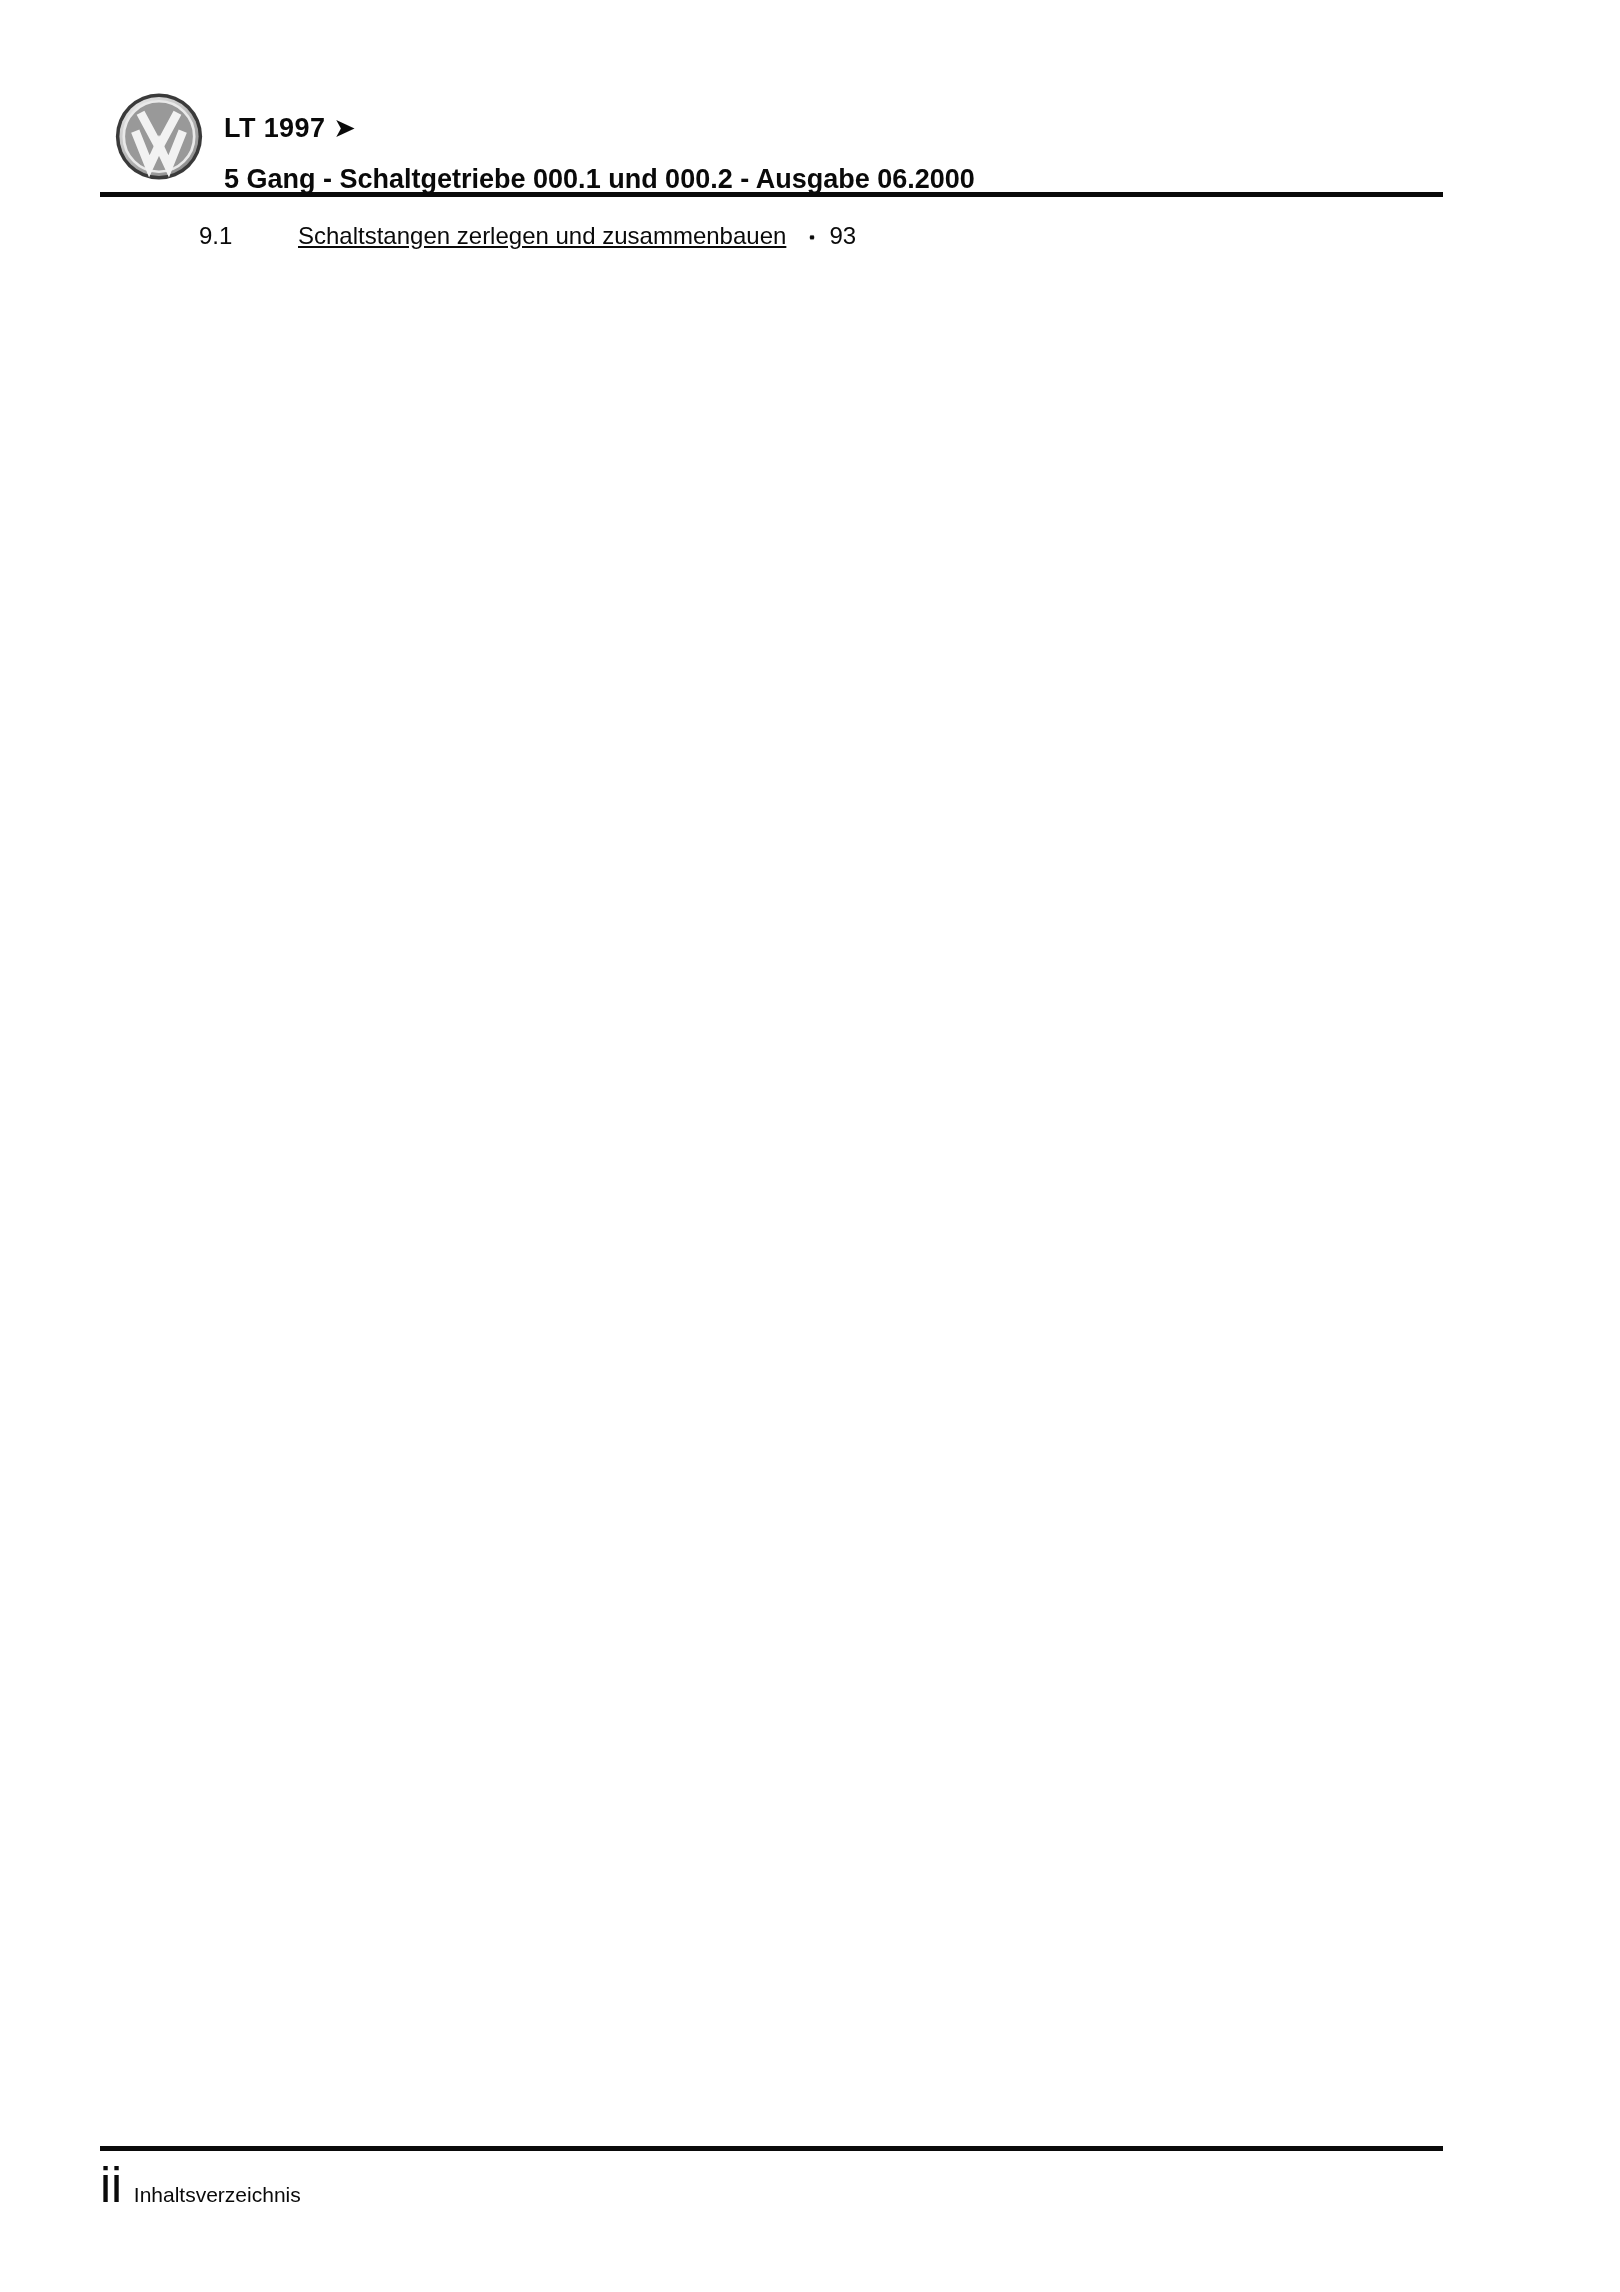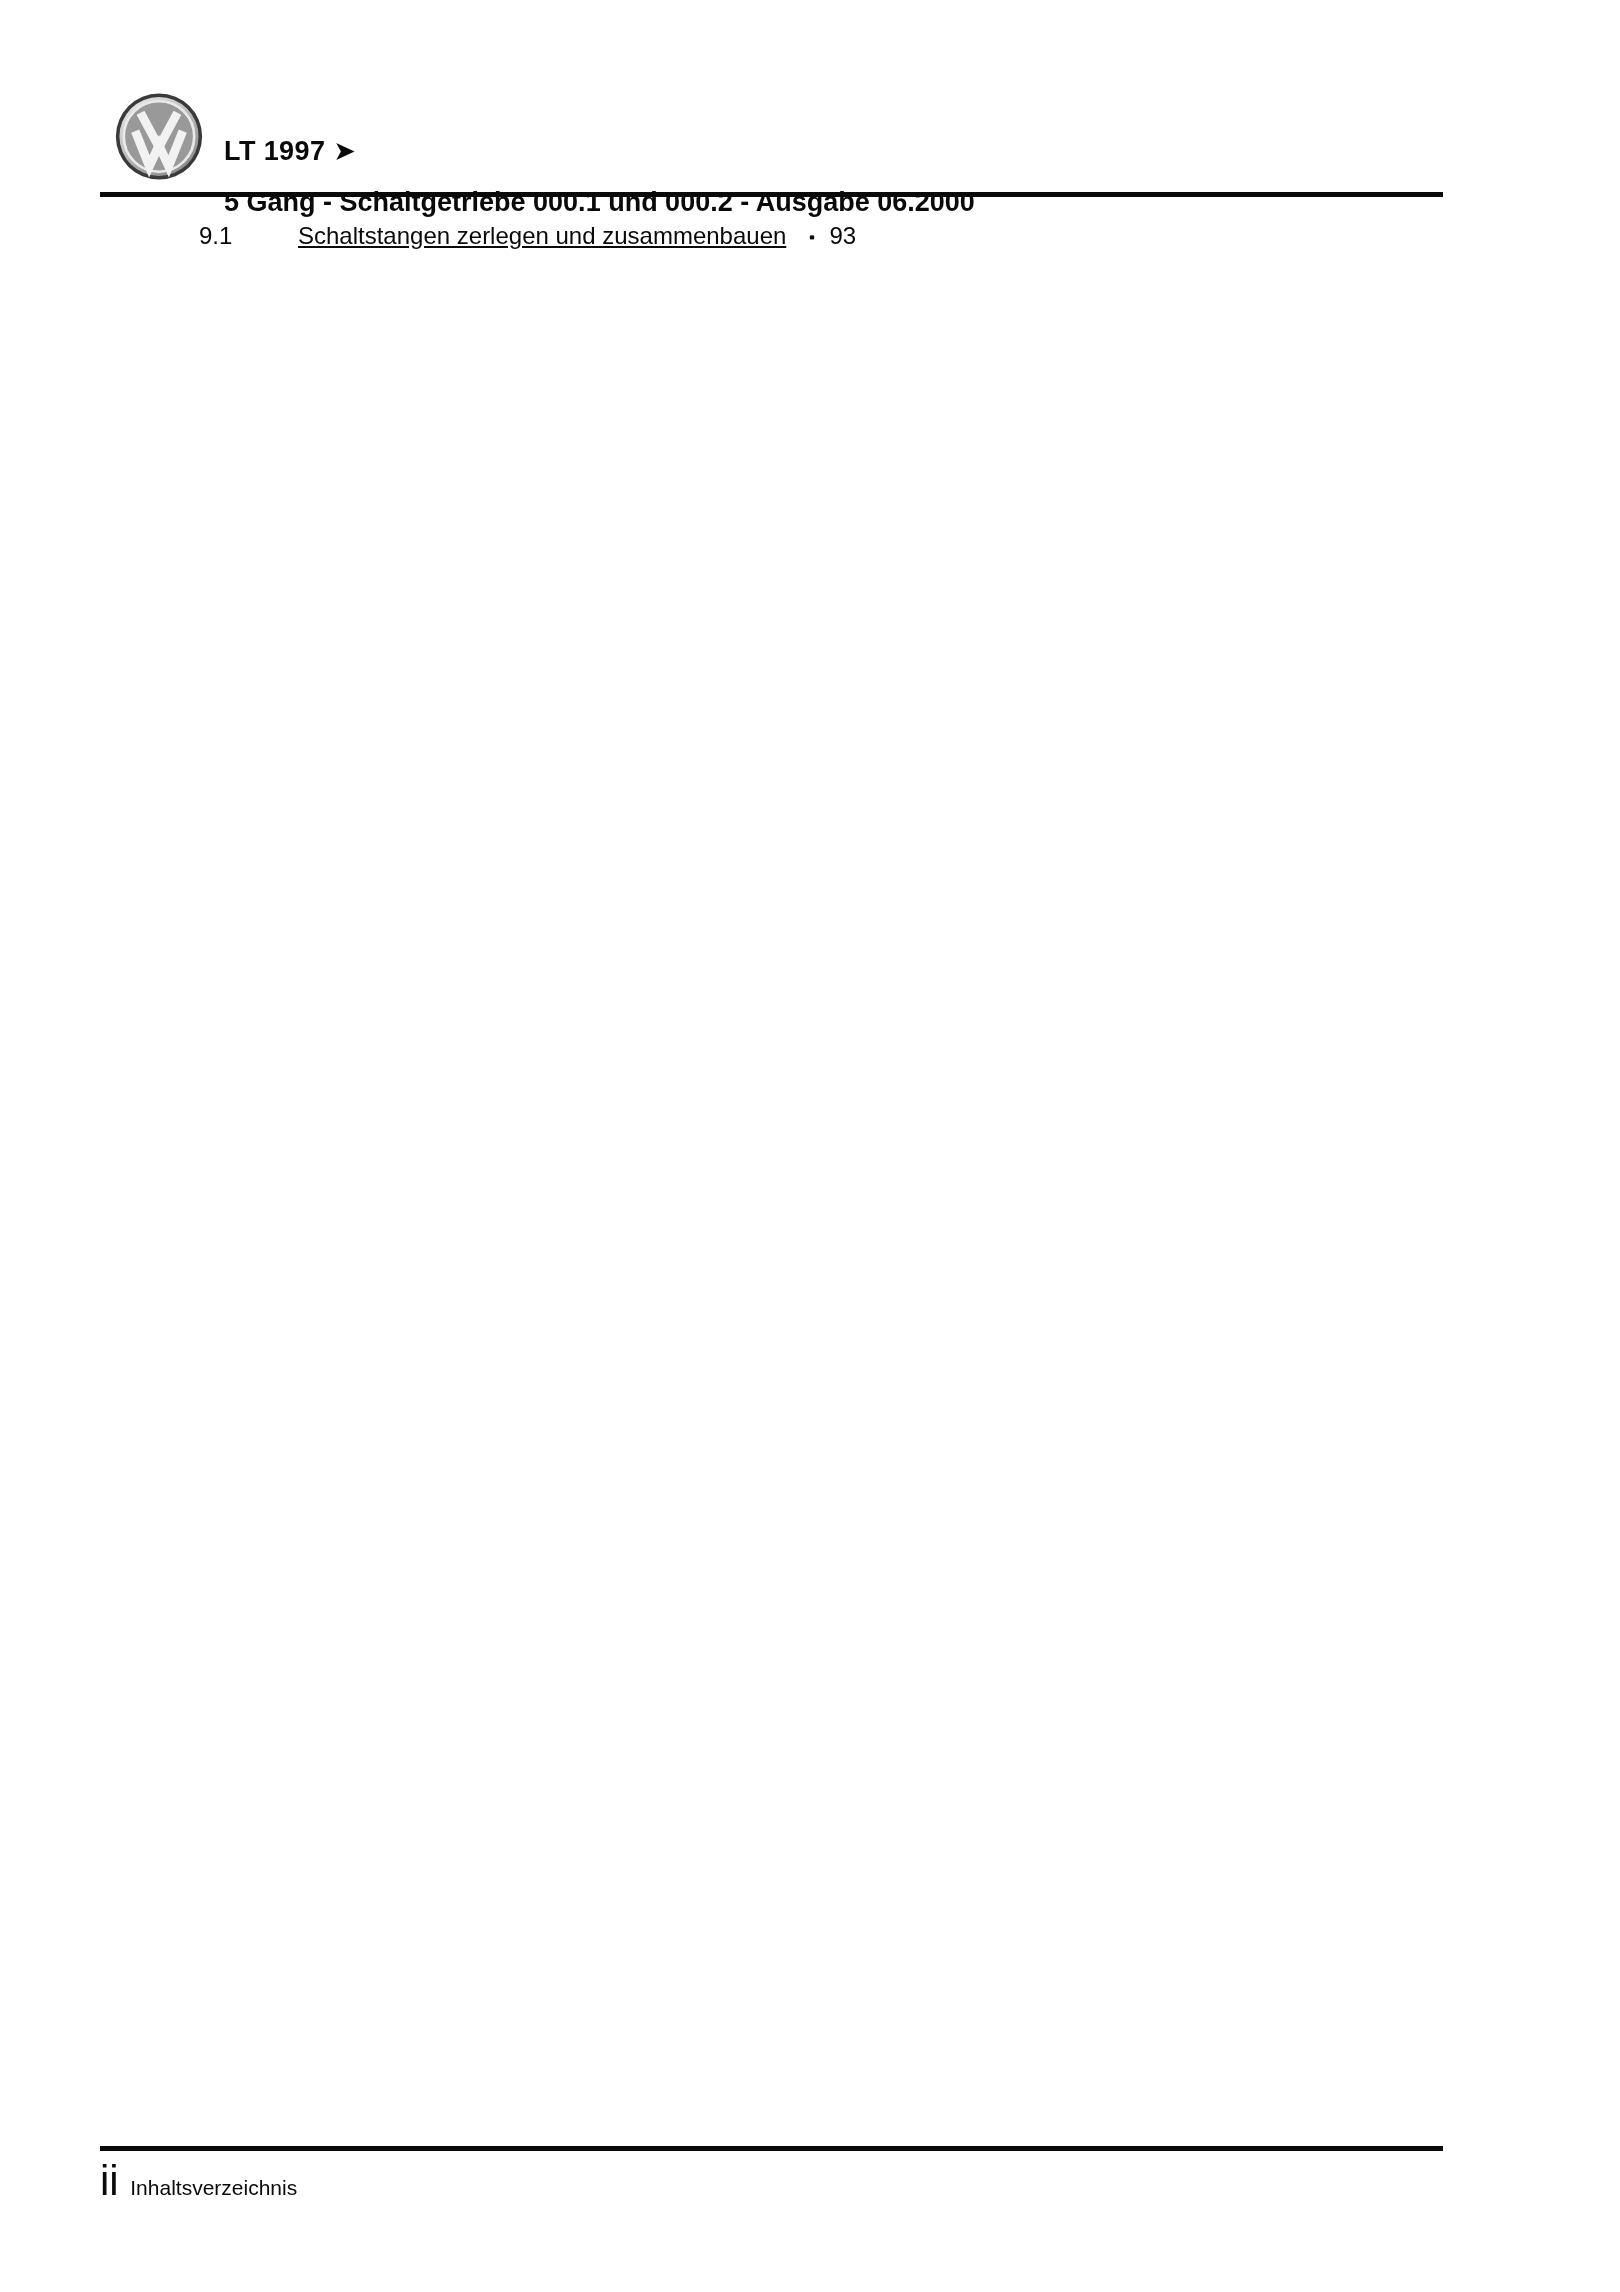--- a/index.html
+++ b/index.html
@@ -6,21 +6,21 @@
   .page{
     position:relative;
     width:1620px;height:2293px;
     background:#ffffff;
     color:#0a0a0a;
     font-family:"Liberation Sans","DejaVu Sans",sans-serif;
     overflow:hidden;
   }
   
   .logo{position:absolute;left:115px;top:90px;width:88px;height:93px;}
-  .header-text{position:absolute;left:224px;top:135px;}
+  .header-text{position:absolute;left:224px;top:112px;}
   .model-line{font-size:27px;font-weight:600;letter-spacing:0.4px;white-space:nowrap;}
   .subtitle{font-size:27px;font-weight:700;margin-top:20px;white-space:nowrap;}
   .rule{position:absolute;background:#0a0a0a;height:4.5px;width:1343px;left:100px;}
   .header-rule{top:192px;}
   
   .toc{position:absolute;left:100px;top:220px;width:1343px;}
   .row{
     display:flex;align-items:baseline;
     padding-left:99px;padding-right:29.6px;
     font-size:24px;line-height:32px;white-space:nowrap;
@@ -33,21 +33,21 @@
     transform:translateY(-3.6px);
     background-image:radial-gradient(circle,#0a0a0a 2.1px,rgba(0,0,0,0) 2.7px);
     background-size:24px 6.3px;
     background-position:right center;
     background-repeat:repeat-x;
   }
   .row .page{flex:none;}
   
   .footer-rule{top:2146px;}
   .footer{position:absolute;left:100px;top:2160px;display:flex;align-items:baseline;gap:11.6px;}
-  .page-label{font-size:42px;line-height:1;font-weight:400;}
+  .page-label{font-size:50px;line-height:1;font-weight:400;}
   .footer-text{font-size:21px;}
 </style>
 </head>
 <body>
 
 <div class="page">
 
   <div class="logo">
     <svg viewBox="0 0 100 100" width="88" height="93" aria-hidden="true">
       <defs>

